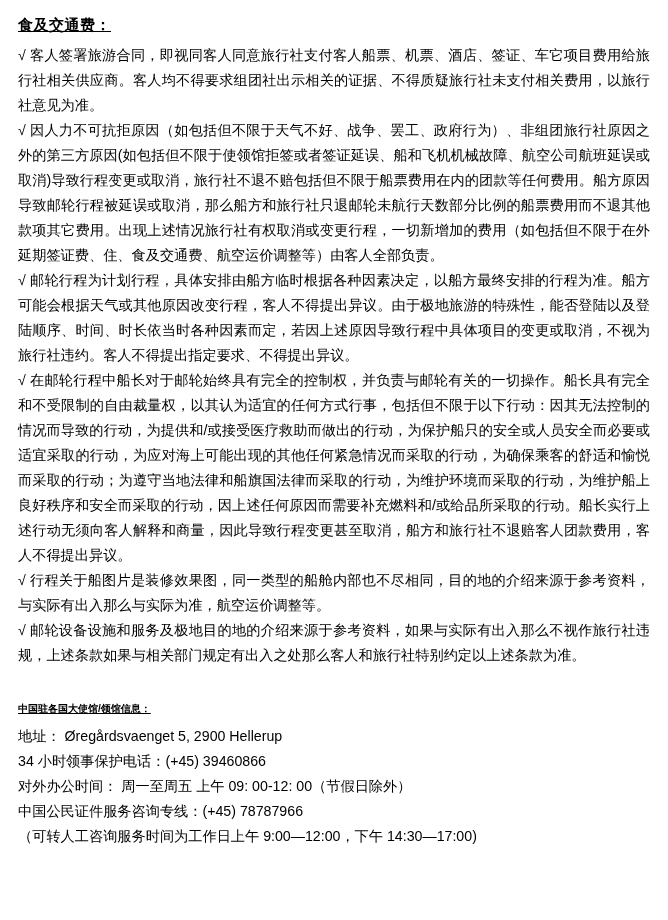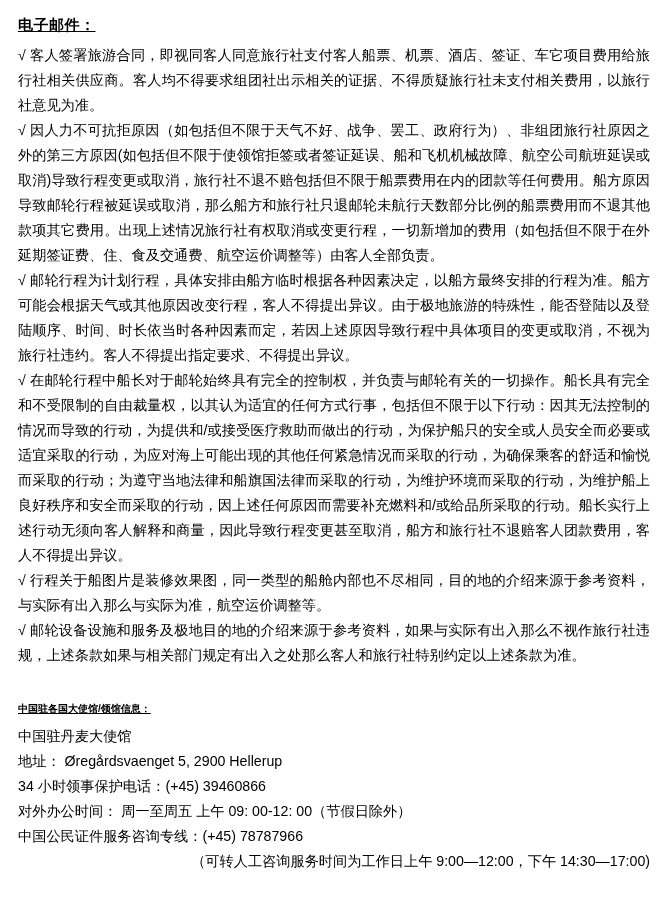--- a/index.html
+++ b/index.html
@@ -57,43 +57,41 @@
   .emb-block {
     margin-bottom: 0;
   }
   .emb-spacer {
     height: 18px;
   }
   .indent-note {
     font-size: 14.2px;
     line-height: 25px;
     margin: 0;
-    text-align: right;
   }
 </style>
 </head>
 <body>
 
 <div class="page">
 
-  <div class="section-title">电子邮件：</div>
+  <div class="section-title">食及交通费：</div>
 
   <p class="clause">√ 客人签署旅游合同，即视同客人同意旅行社支付客人船票、机票、酒店、签证、车它项目费用给旅行社相关供应商。客人均不得要求组团社出示相关的证据、不得质疑旅行社未支付相关费用，以旅行社意见为准。</p>
   <p class="clause">√ 因人力不可抗拒原因（如包括但不限于天气不好、战争、罢工、政府行为）、非组团旅行社原因之外的第三方原因(如包括但不限于使领馆拒签或者签证延误、船和飞机机械故障、航空公司航班延误或取消)导致行程变更或取消，旅行社不退不赔包括但不限于船票费用在内的团款等任何费用。船方原因导致邮轮行程被延误或取消，那么船方和旅行社只退邮轮未航行天数部分比例的船票费用而不退其他款项其它费用。出现上述情况旅行社有权取消或变更行程，一切新增加的费用（如包括但不限于在外延期签证费、住、食及交通费、航空运价调整等）由客人全部负责。</p>
   <p class="clause">√ 邮轮行程为计划行程，具体安排由船方临时根据各种因素决定，以船方最终安排的行程为准。船方可能会根据天气或其他原因改变行程，客人不得提出异议。由于极地旅游的特殊性，能否登陆以及登陆顺序、时间、时长依当时各种因素而定，若因上述原因导致行程中具体项目的变更或取消，不视为旅行社违约。客人不得提出指定要求、不得提出异议。</p>
   <p class="clause">√ 在邮轮行程中船长对于邮轮始终具有完全的控制权，并负责与邮轮有关的一切操作。船长具有完全和不受限制的自由裁量权，以其认为适宜的任何方式行事，包括但不限于以下行动：因其无法控制的情况而导致的行动，为提供和/或接受医疗救助而做出的行动，为保护船只的安全或人员安全而必要或适宜采取的行动，为应对海上可能出现的其他任何紧急情况而采取的行动，为确保乘客的舒适和愉悦而采取的行动；为遵守当地法律和船旗国法律而采取的行动，为维护环境而采取的行动，为维护船上良好秩序和安全而采取的行动，因上述任何原因而需要补充燃料和/或给品所采取的行动。船长实行上述行动无须向客人解释和商量，因此导致行程变更甚至取消，船方和旅行社不退赔客人团款费用，客人不得提出异议。</p>
   <p class="clause">√ 行程关于船图片是装修效果图，同一类型的船舱内部也不尽相同，目的地的介绍来源于参考资料，与实际有出入那么与实际为准，航空运价调整等。</p>
   <p class="clause">√ 邮轮设备设施和服务及极地目的地的介绍来源于参考资料，如果与实际有出入那么不视作旅行社违规，上述条款如果与相关部门规定有出入之处那么客人和旅行社特别约定以上述条款为准。</p>
 
   <div class="gap-block"></div>
 
   <div class="embassy-title">中国驻各国大使馆/领馆信息：</div>
 
   <div class="emb-block">
-    <p class="emb-name">中国驻丹麦大使馆</p>
     <p class="emb-line">地址： Øregårdsvaenget 5, 2900 Hellerup</p>
     <p class="emb-line">34 小时领事保护电话：(+45) 39460866</p>
     <p class="emb-line">对外办公时间： 周一至周五 上午 09: 00-12: 00（节假日除外）</p>
     <p class="emb-line">中国公民证件服务咨询专线：(+45) 78787966</p>
     <p class="indent-note">（可转人工咨询服务时间为工作日上午 9:00—12:00，下午 14:30—17:00)</p>
   </div>
 
   <div class="emb-spacer"></div>
 
 </div>

